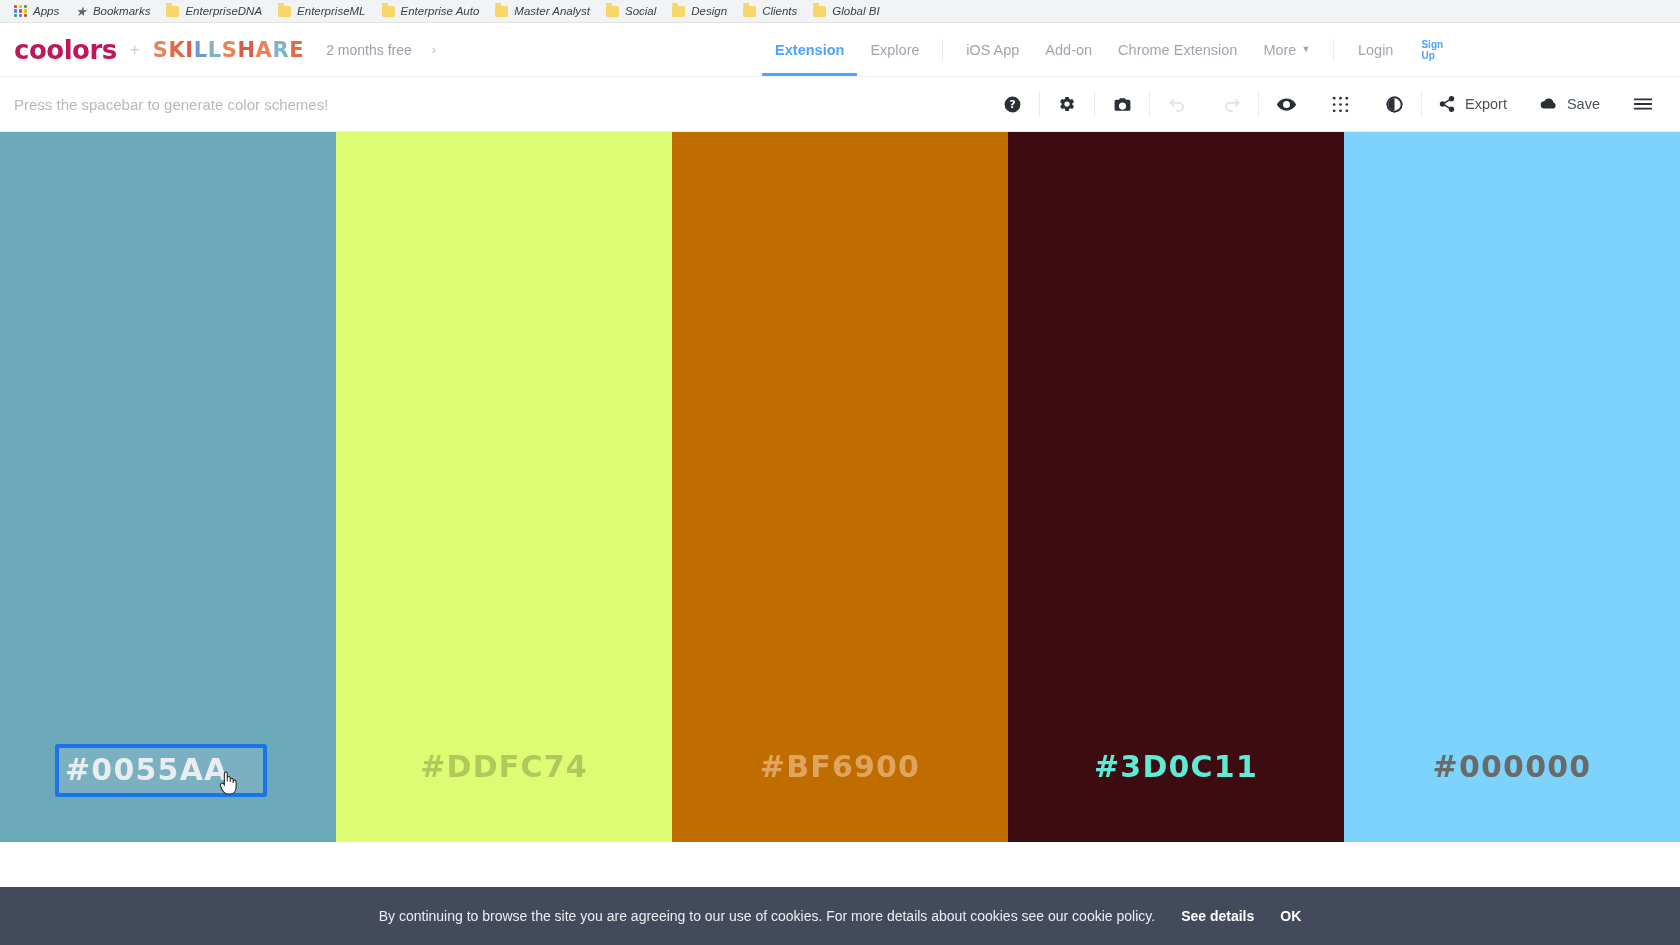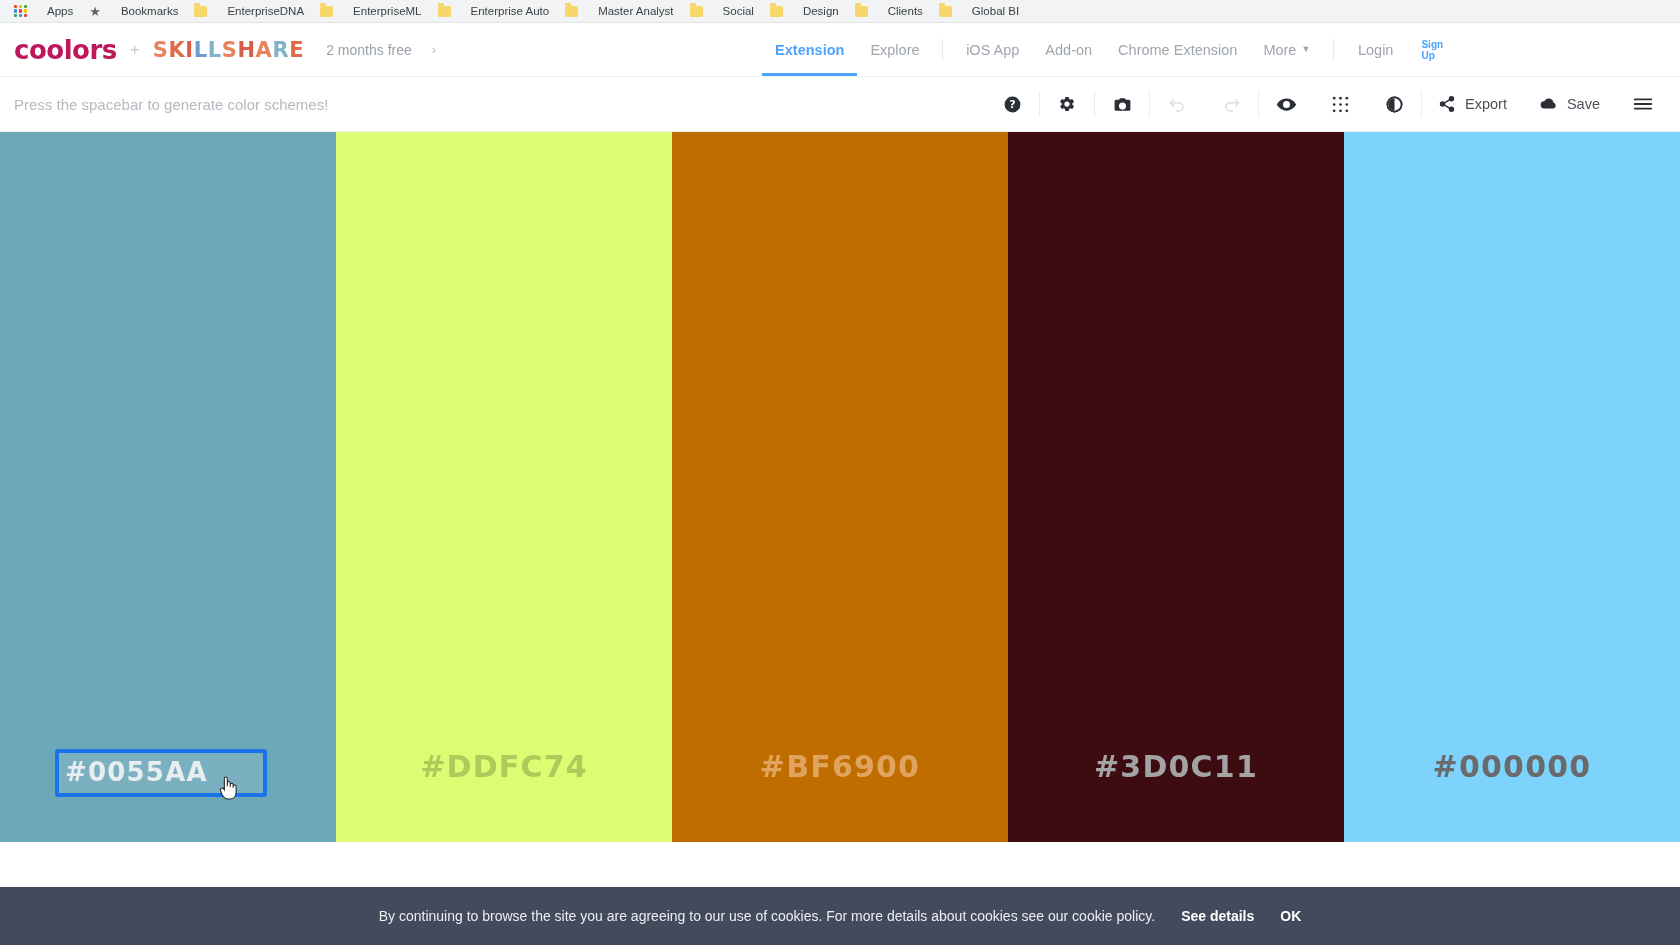--- a/index.html
+++ b/index.html
@@ -15,27 +15,28 @@
     height: 23px;
     background: #f1f3f4;
     border-bottom: 1px solid #e0e2e4;
     display: flex;
     align-items: center;
     padding: 0 6px;
     gap: 0px;
   }
   .bm-item {
     display: flex; align-items: center;
-    gap: 20px;
+    gap: 6px;
     padding: 2px 8px;
     border-radius: 4px;
     font-size: 11.5px;
     color: #3c4043;
     white-space: nowrap;
     cursor: default;
+    font-style: italic;
   }
   .bm-label { font-size: 11.5px; color: #3c4043; }
   .apps-grid {
     width: 13px; height: 13px;
     display: grid;
     grid-template-columns: repeat(3, 1fr);
     grid-template-rows: repeat(3, 1fr);
     gap: 1.5px;
   }
   .apps-grid i { display:block; border-radius: 1px; }
@@ -148,21 +149,21 @@
     left: 55px;
     bottom: 45px;
     border: 4px solid #1a73e8;
     border-radius: 3px;
     padding: 4px 6px 6px 6px;
     background: rgba(255,255,255,0.10);
     display: flex;
     align-items: center;
   }
   .hex-input {
-    font-size: 26px;
+    font-size: 30px;
     font-weight: 600;
     letter-spacing: 1.2px;
     font-family: "DejaVu Sans", sans-serif;
     color: #e8eef0;
     background: transparent;
     border: none;
     outline: none;
     width: 192px;
     padding: 0;
     text-decoration: underline;
@@ -379,21 +380,21 @@
 
     <div class="swatch" id="sw1" style="background: rgb(221, 252, 116);">
       <div class="hex-label" id="hx1" style="color: rgb(176, 201, 91);">#DDFC74</div>
     </div>
 
     <div class="swatch" id="sw2" style="background: rgb(192, 109, 0);">
       <div class="hex-label" id="hx2" style="color: rgb(224, 164, 94);">#BF6900</div>
     </div>
 
     <div class="swatch" id="sw3" style="background: rgb(61, 12, 17);">
-      <div class="hex-label" id="hx3" style="color: #a3a3a3;">#3D0C11</div>
+      <div class="hex-label" id="hx3" style="color: #5eead4;">#3D0C11</div>
     </div>
 
     <div class="swatch" id="sw4" style="background: #7dd3fc;">
       <div class="hex-label" id="hx4" style="color: rgb(106, 106, 106);">#000000</div>
     </div>
 
   </div>
 
   <div id="cookie-bar" style="background: rgb(67, 74, 92);">
     <span id="cookie-text">By continuing to browse the site you are agreeing to our use of cookies. For more details about cookies see our cookie policy.</span>

